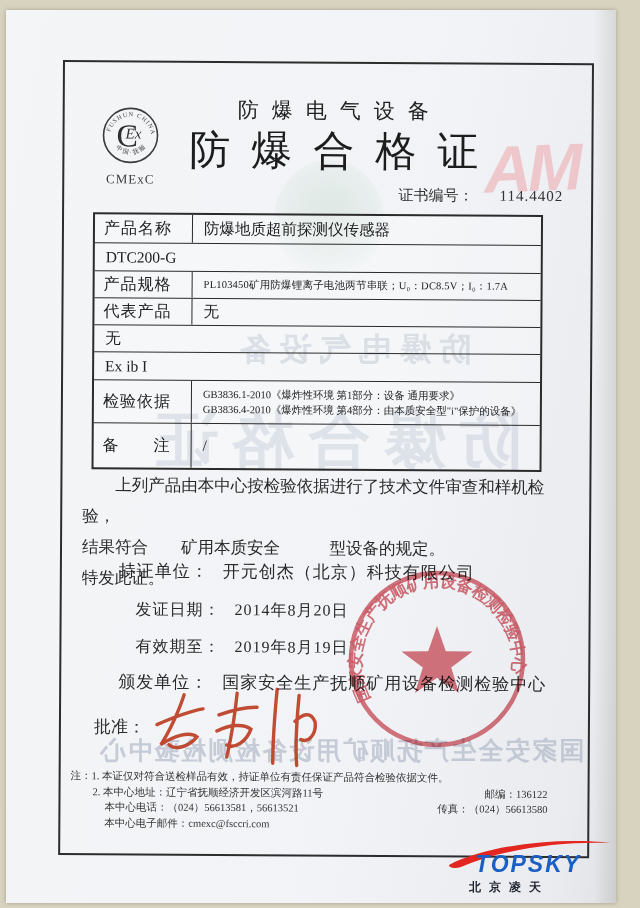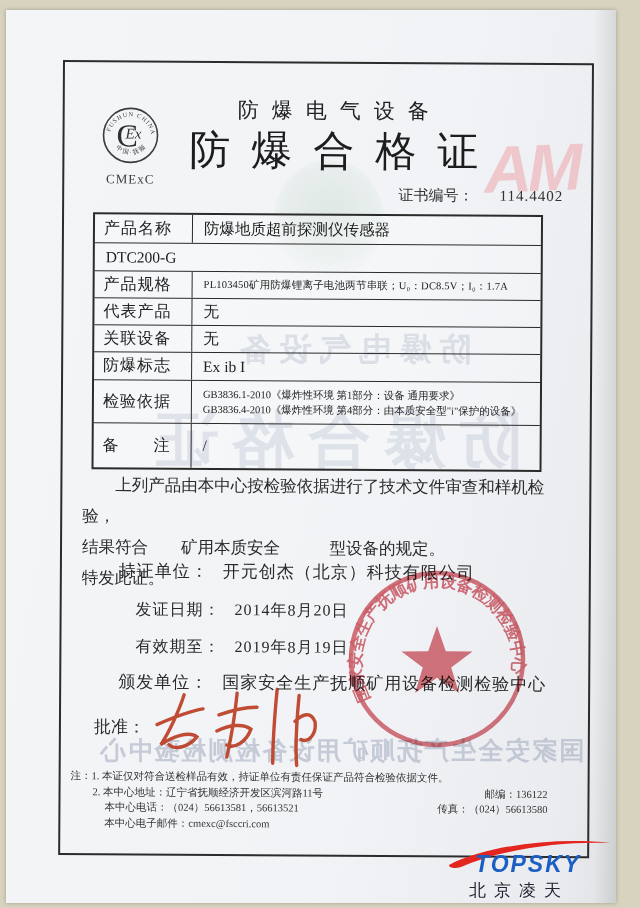--- a/index.html
+++ b/index.html
@@ -89,21 +89,21 @@
   .nrow .nr { margin-left:auto; margin-right:28px; white-space:pre; }
   .indent1 { padding-left:22px; }
   .indent2 { padding-left:34px; }
   
   .stamp { position:absolute; left:340px; top:558px; mix-blend-mode:multiply; opacity:0.86; }
   
   .brand { position:absolute; right:4px; bottom:2px; width:165px; height:62px;
            font-family:"Liberation Sans",sans-serif;text-align:right; }
   .brand-name { position:absolute; left:28px; top:12px; font-size:23px; font-weight:bold;
                 font-style:italic; color:#1b5fc4; letter-spacing:2px; }
-  .brand-company { position:absolute; left:22px; top:40px; font-size:17px; font-weight:normal;
+  .brand-company { position:absolute; left:22px; top:40px; font-size:12px; font-weight:bold;
                    color:#1f2430; letter-spacing:8px; white-space:nowrap; }
   .swoosh { position:absolute; left:0; top:0; }
 </style>
 </head>
 <body>
 
 <div class="page">
   <div class="page-edge"></div>
 
   <div class="ghost-emblem"></div>
@@ -148,25 +148,23 @@
       </div>
       <div class="trow h27">
         <div class="tlabel">产品规格</div>
         <div class="tvalue small">PL103450矿用防爆锂离子电池两节串联；U₀：DC8.5V；I₀：1.7A</div>
       </div>
       <div class="trow h27">
         <div class="tlabel">代表产品</div>
         <div class="tvalue">无</div>
       </div>
       <div class="trow h27">
-        <div class="tlabel">关联设备</div>
         <div class="tvalue">无</div>
       </div>
       <div class="trow h28">
-        <div class="tlabel">防爆标志</div>
         <div class="tvalue">Ex ib I</div>
       </div>
       <div class="trow h43">
         <div class="tlabel">检验依据</div>
         <div class="tvalue multiline">
           <span>GB3836.1-2010《爆炸性环境 第1部分：设备 通用要求》</span>
           <span>GB3836.4-2010《爆炸性环境 第4部分：由本质安全型"i"保护的设备》</span>
         </div>
       </div>
       <div class="trow h44">

